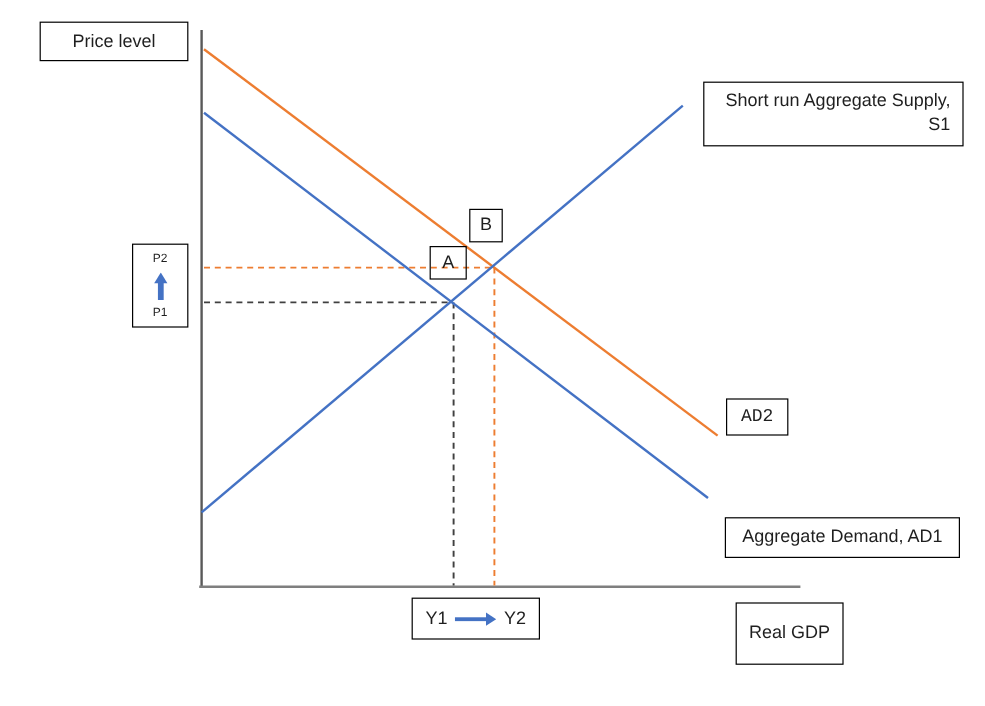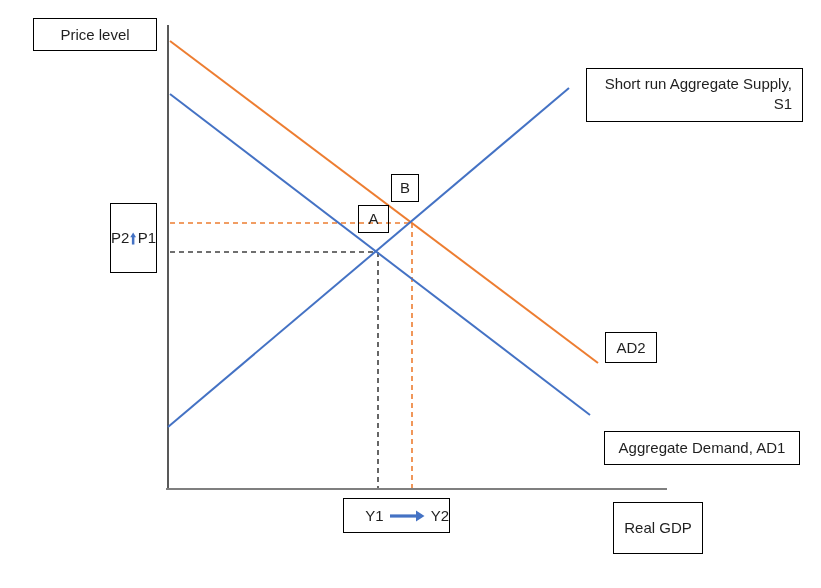--- a/index.html
+++ b/index.html
@@ -25,23 +25,23 @@
     line-height: 20px;
     color: #1f1f1f;
   }
   .box-wrap {
     align-items: flex-start;
     justify-content: flex-start;
     text-align: left;
     padding: 5px 10px;
   }
   .p-box {
-    flex-direction: row;
+    flex-direction: column;
     gap: 1px;
-    font-size: 15px;
+    font-size: 10px;
   }
   .y-box {
     flex-direction: row;
     gap: 6px;
   }
   .arrow-svg { display: block; }
 </style>
 </head>
 <body>
 
@@ -80,29 +80,29 @@
 
   <div class="box p-box" style="left:110px; top:203px; width:47px; height:70px;">
     <span>P2</span>
     <svg class="arrow-svg" width="12" height="23" viewBox="0 0 12 23">
       <polygon points="6,0 11.5,9 0.5,9" fill="#4472C4"></polygon>
       <rect x="3.6" y="8" width="4.8" height="15" fill="#4472C4"></rect>
     </svg>
     <span>P1</span>
   </div>
 
-  <div class="box" style="left:605px; top:332px; width:52px; height:31px;">
+  <div class="box" style="left:605px; top:332px; width:52px; height:31px;font-family:Liberation Mono, monospace;">
     <span>AD2</span>
   </div>
 
   <div class="box" style="left:604px; top:393px; width:196px; height:34px;margin-top:38px;">
     <span>Aggregate Demand, AD1</span>
   </div>
 
-  <div class="box y-box" style="left:343px; top:498px; width:107px; height:35px;justify-content:flex-end;">
+  <div class="box y-box" style="left:343px; top:498px; width:107px; height:35px;">
     <span>Y1</span>
     <svg class="arrow-svg" width="35" height="12" viewBox="0 0 35 12">
       <rect x="0" y="4.4" width="26" height="3.2" fill="#4472C4"></rect>
       <polygon points="26,0.5 26,11.5 34.5,6" fill="#4472C4"></polygon>
     </svg>
     <span>Y2</span>
   </div>
 
   <div class="box" style="left:613px; top:502px; width:90px; height:52px;">
     <span>Real GDP</span>

